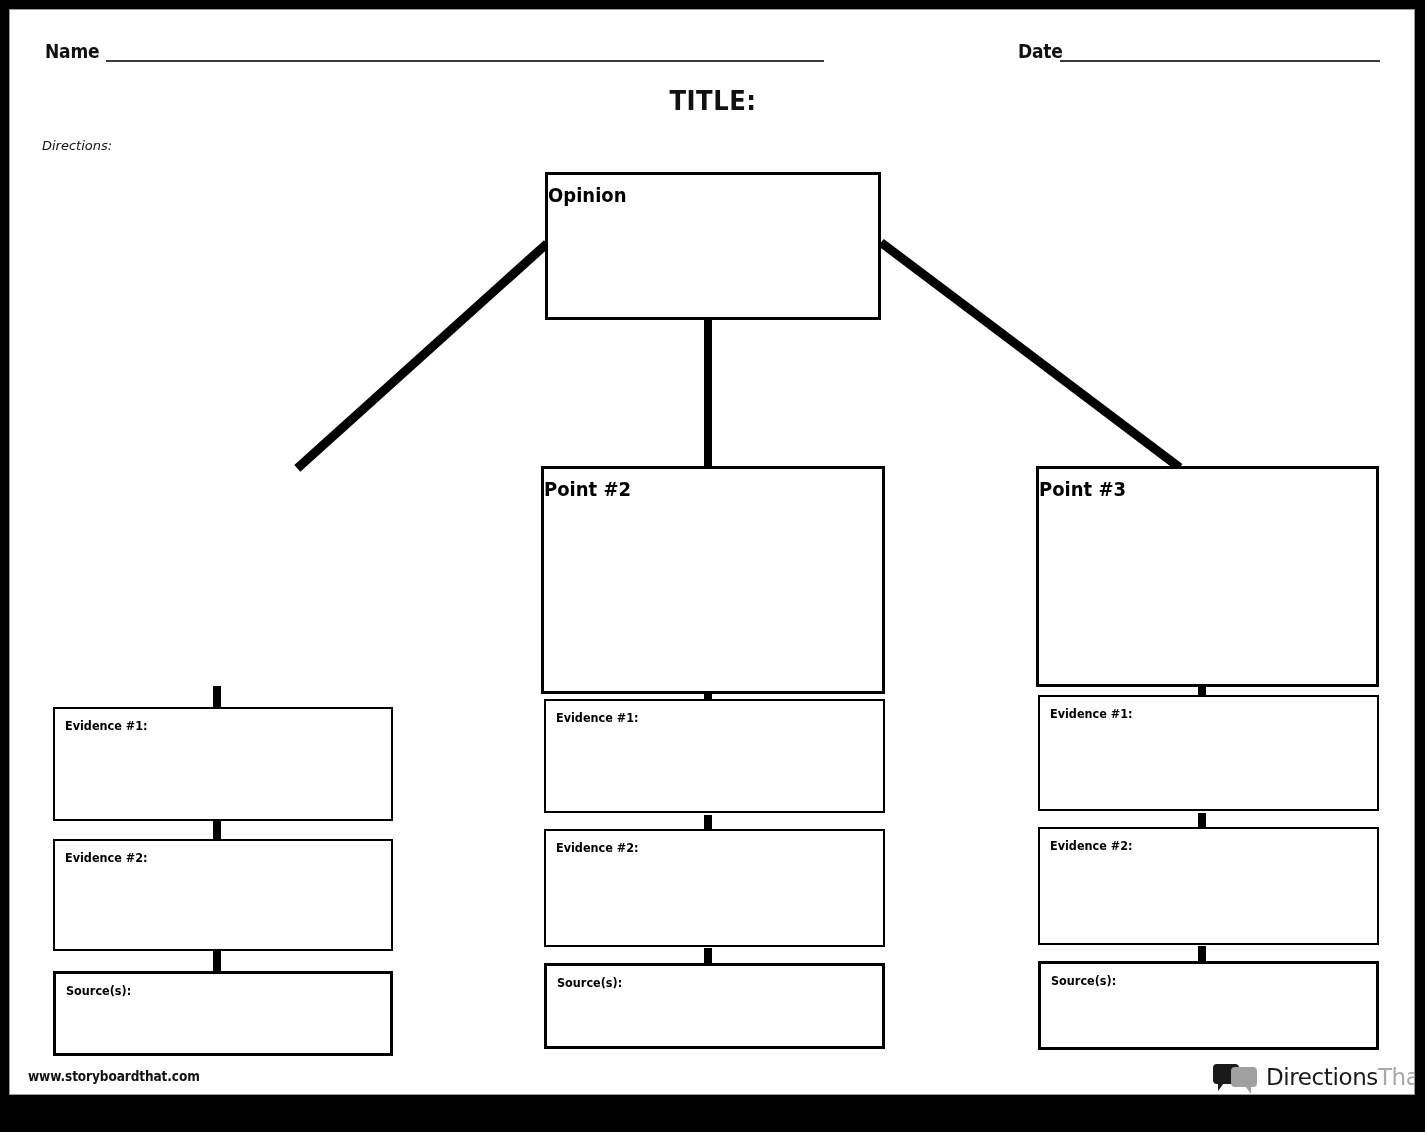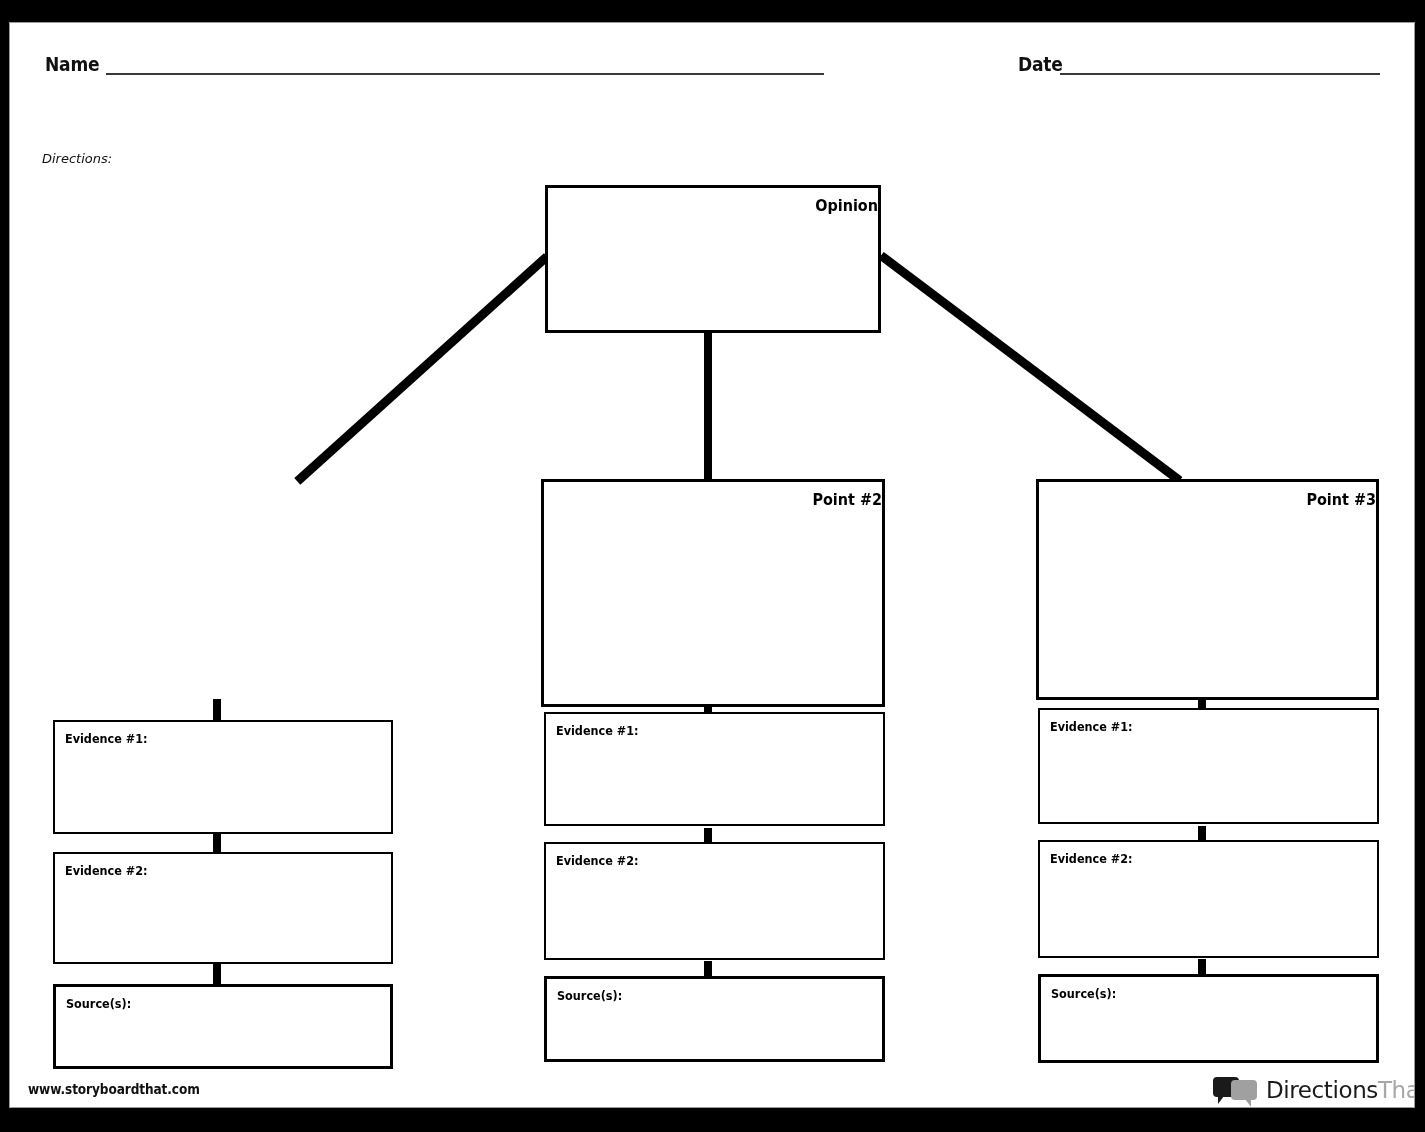--- a/index.html
+++ b/index.html
@@ -25,21 +25,20 @@
   #page {
     position: absolute;
     left: 9px;
     top: 9px;
     width: 1406px;
     height: 1086px;
     background: #ffffff;
     border: 1px solid #9b9b9b;
     box-sizing: border-box;
     overflow: hidden;
-    margin-top: 13px;
   }
 
   
   .hdr-label {
     position: absolute;
     font-family: "Liberation Sans Narrow", "DejaVu Sans Condensed", "Liberation Sans", sans-serif;
     font-weight: bold;
     font-size: 19px;
     color: #111111;
     letter-spacing: -0.2px;
@@ -85,24 +84,24 @@
     box-sizing: border-box;
     border: 3px solid #000000;
   }
   .box.thin { border-width: 2px; }
 
   .box-title {
     position: absolute;
     left: 0;
     right: 0;
     top: 8px;
-    text-align: right;
-    font-family: "Liberation Sans Narrow", "DejaVu Sans Condensed", "Liberation Sans", sans-serif;
-    font-weight: bold;
-    font-size: 16px;
+    text-align: left;
+    font-family: "Liberation Sans Narrow", "DejaVu Sans Condensed", "Liberation Sans", sans-serif;
+    font-weight: bold;
+    font-size: 20px;
     color: #000000;
     pointer-events: none;
   }
   .box-title.small {
     text-align: left;
     left: 10px;
     right: auto;
     top: 9px;
     font-size: 12.5px;
   }
@@ -181,20 +180,21 @@
 
 <div id="frame">
   <div id="page">
 
     <div class="hdr-label" id="name-label">Name</div>
     <div class="hdr-rule" id="name-rule"></div>
 
     <div class="hdr-label" id="date-label">Date</div>
     <div class="hdr-rule" id="date-rule"></div>
 
+    <div id="title">TITLE:</div>
 
     <div id="directions">Directions:</div>
 
     <div class="conn-d" style="left:537px; top:229px; width:336px; transform: rotate(138deg);"></div>
 
     <div class="conn-d" style="left:871px; top:228px; width:374px; transform: rotate(37deg);"></div>
 
     <div class="conn-v" style="left:694px; top:305px; width:8px; height:160px;"></div>
 
     <div class="conn-v" style="left:203px; top:676px; height:22px;"></div>

